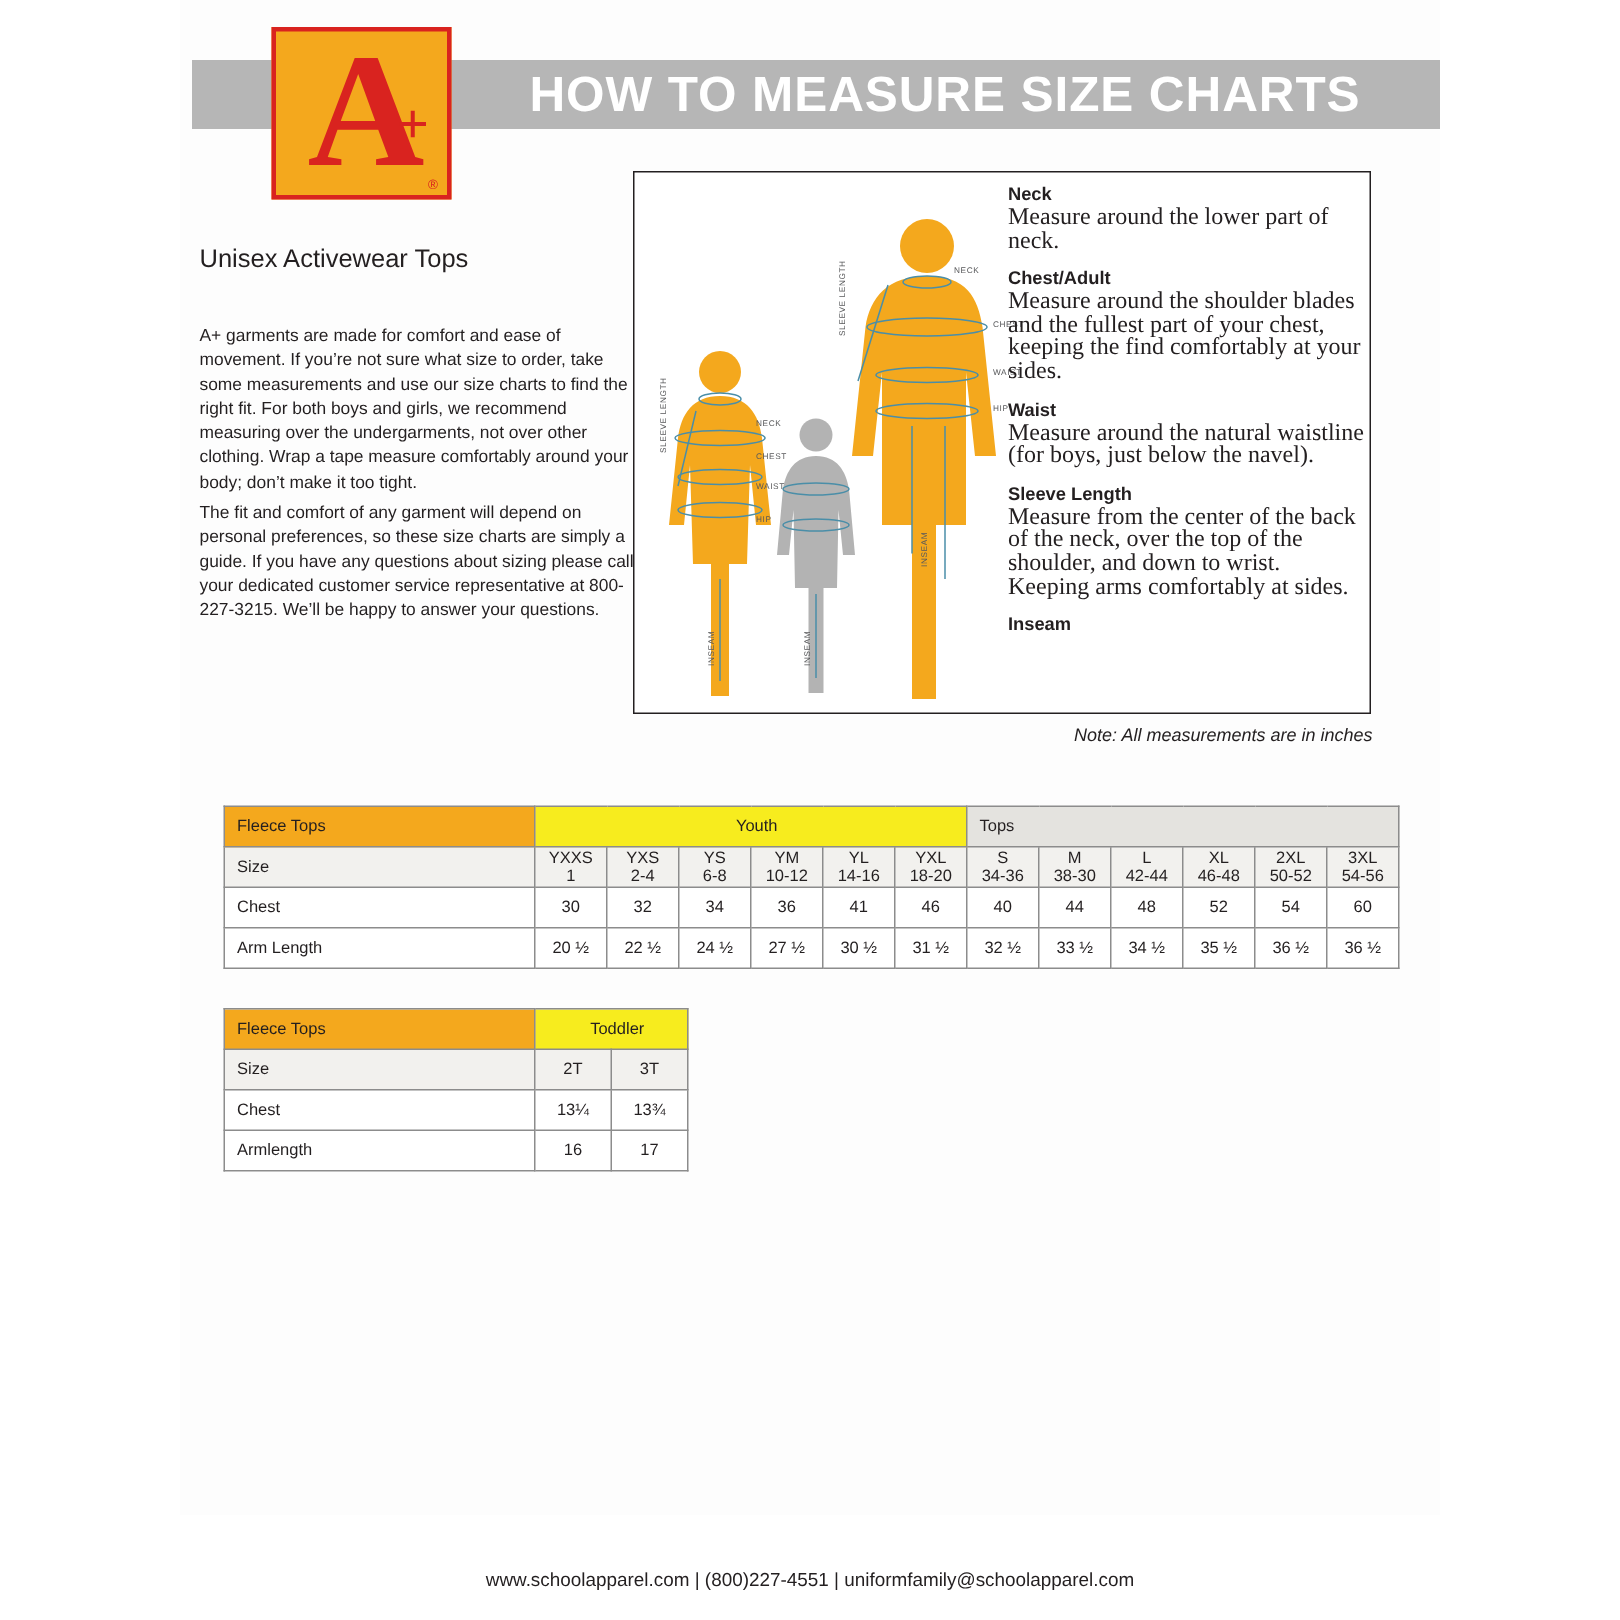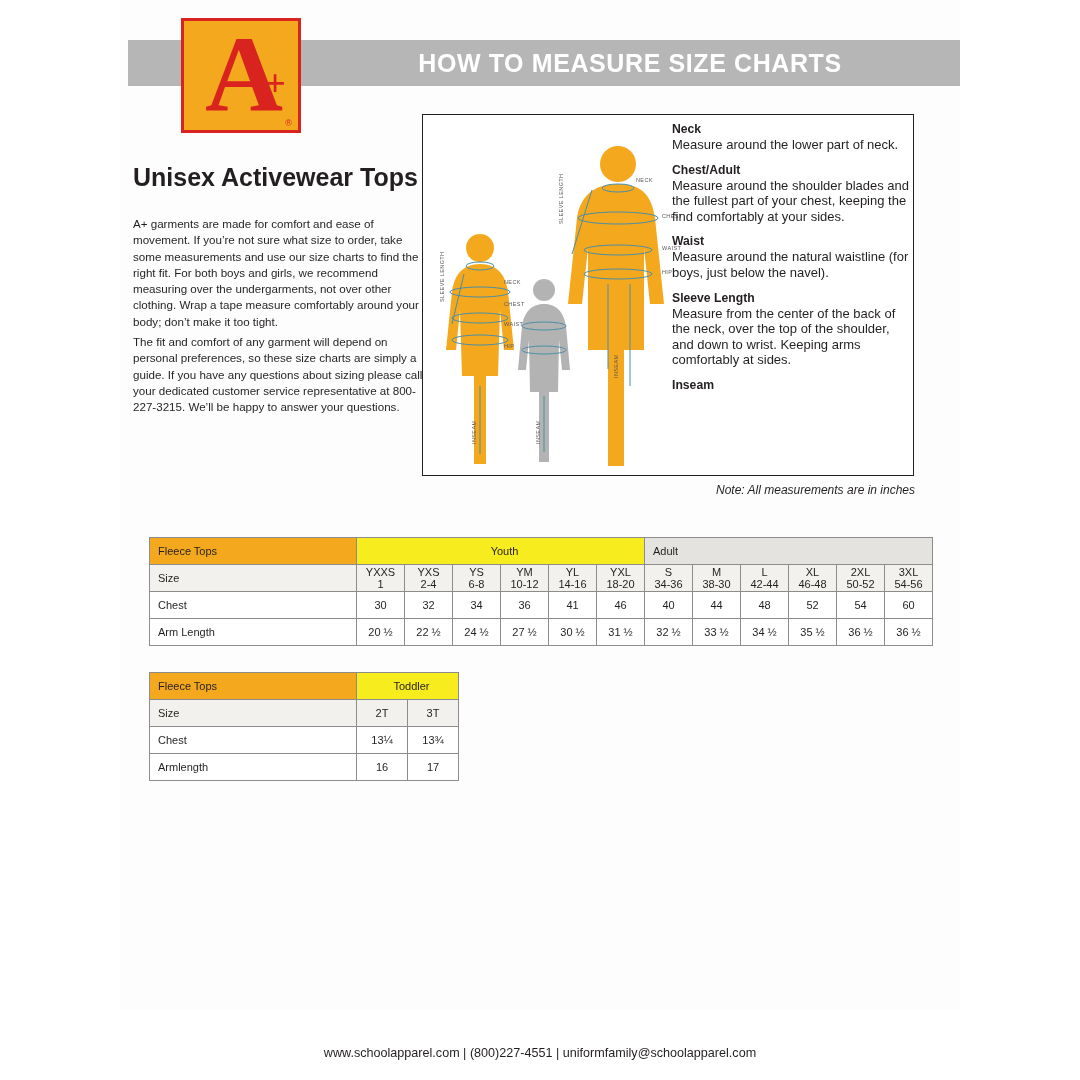--- a/index.html
+++ b/index.html
@@ -40,21 +40,21 @@
   }
   .header-title {
     position: absolute;
     left: 300px;
     top: 40px;
     width: 660px;
     height: 46px;
     line-height: 46px;
     text-align: center;
     color: #ffffff;
-    font-size: 25px;
+    font-size: 33px;
     font-weight: bold;
     letter-spacing: 0.6px;
   }
   .logo {
     position: absolute;
     left: 181px;
     top: 18px;
     width: 120px;
     height: 115px;
     background: #f4a81d;
@@ -88,23 +88,23 @@
     bottom: 2px;
     font-size: 9px;
     color: #d9231f;
   }
 
   
   .doc-title {
     position: absolute;
     left: 133px;
     top: 163px;
-    font-size: 25px;
-    color: #231f20;
-    font-weight: bold;
+    font-size: 17px;
+    color: #231f20;
+    font-weight: normal;
   }
   .body-copy {
     position: absolute;
     left: 133px;
     width: 292px;
     font-size: 11.6px;
     line-height: 16.3px;
     color: #231f20;
   }
   .body-copy.p1 { top: 216px; }
@@ -138,23 +138,24 @@
     width: 238px;
   }
   .m-item { margin-bottom: 10px; }
   .m-head {
     font-size: 12.2px;
     font-weight: bold;
     color: #231f20;
     margin-bottom: 1px;
   }
   .m-body {
-    font-size: 13px;
+    font-size: 16px;
     line-height: 15.6px;
     color: #231f20;
+    font-family: Liberation Serif, serif;
   }
 
   
   .fig-svg {
     position: absolute;
     left: 422px;
     top: 114px;
     width: 492px;
     height: 362px;
   }
@@ -295,21 +296,21 @@
     </div>
   </div>
 
   <div class="fig-note">Note: All measurements are in inches</div>
 
   <table class="size-table" id="table1">
     <tbody>
         <tr>
       <td class="hdr-orange label-cell">Fleece Tops</td>
       <td class="hdr-yellow" colspan="6">Youth</td>
-      <td class="hdr-grey" colspan="6">Adult</td>
+      <td class="hdr-grey" colspan="6">Tops</td>
     </tr>
     <tr class="row-grey">
       <td class="label-cell">Size</td>
       <td class="size-col two-line">
         <div>YXXS</div>
         <div>1</div>
       </td>
       <td class="size-col two-line">
         <div>YXS</div>
         <div>2-4</div>

